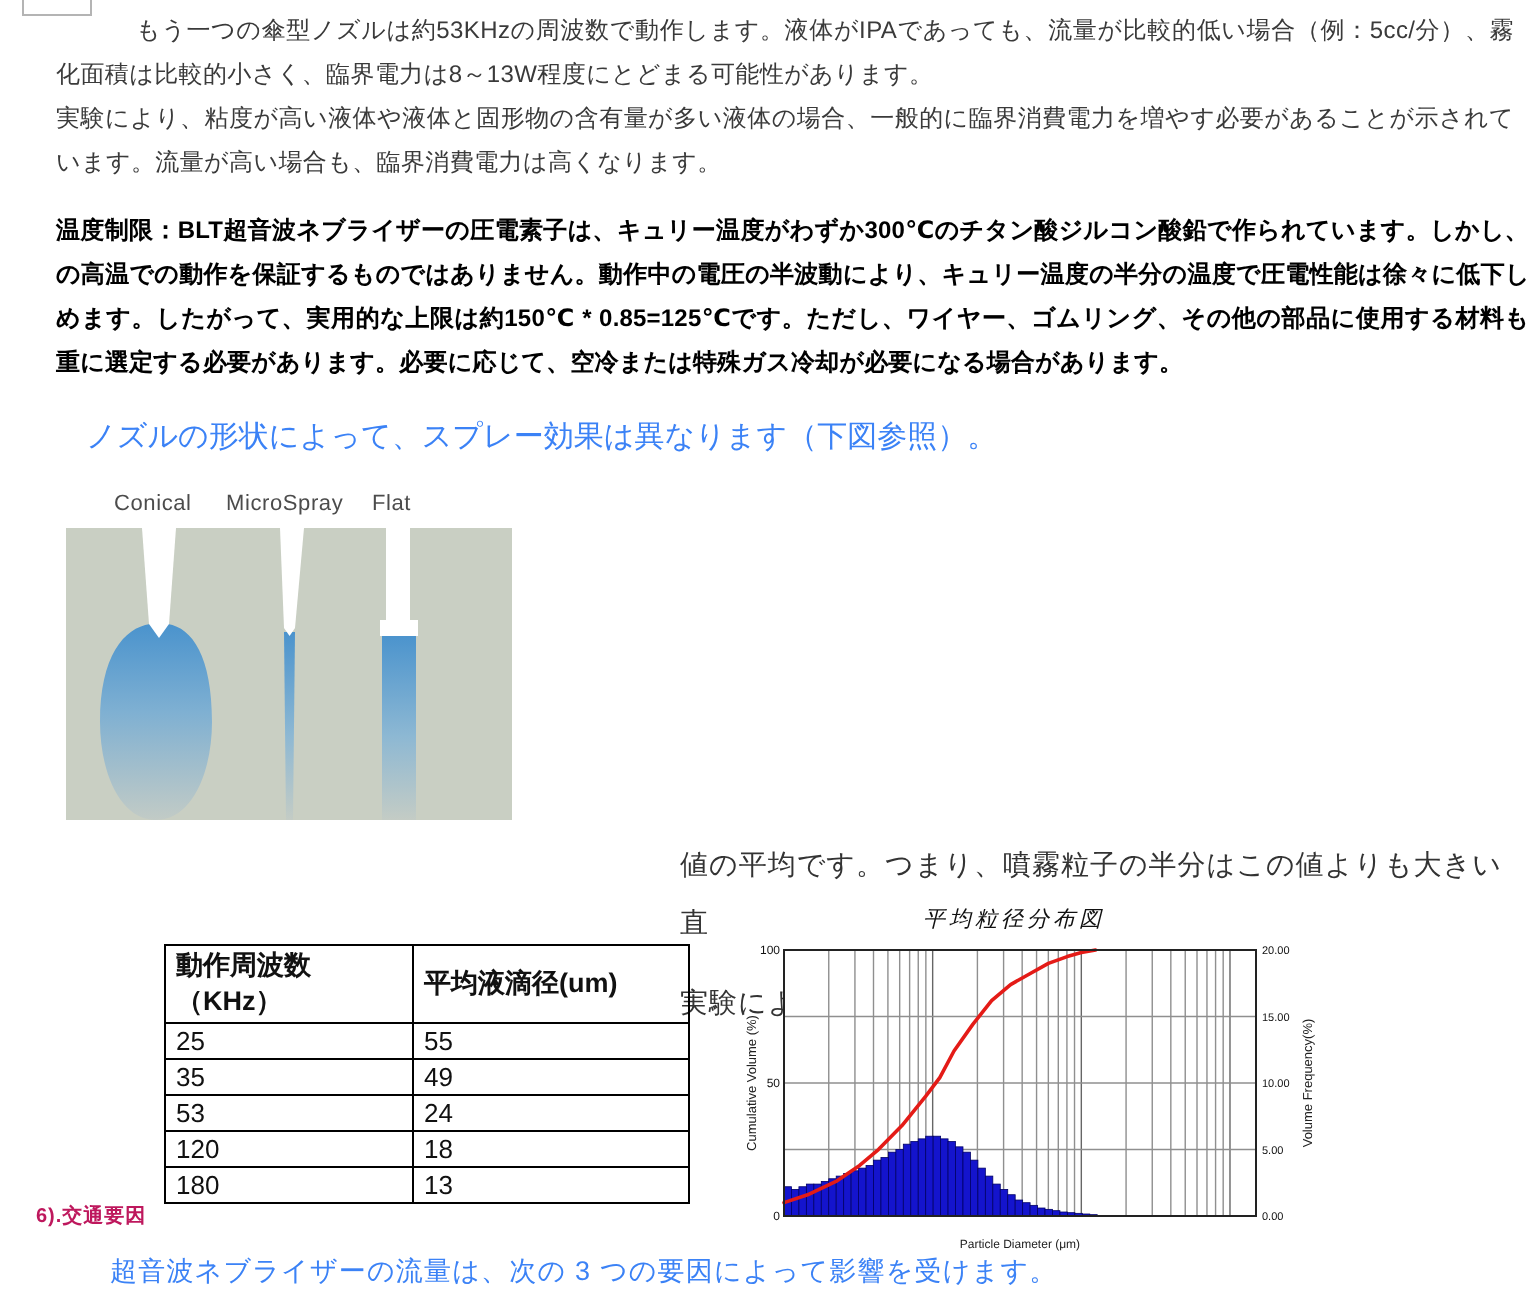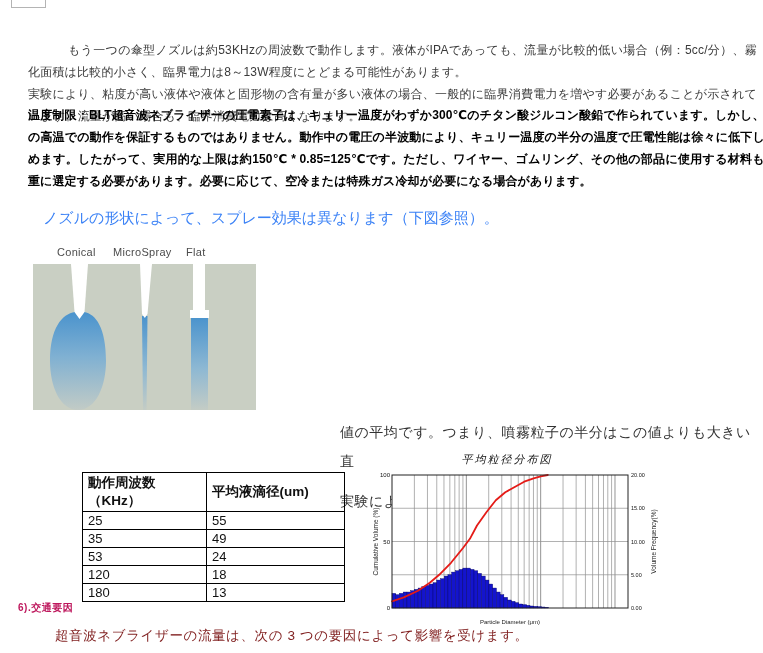--- a/index.html
+++ b/index.html
@@ -3,21 +3,21 @@
 <meta charset="utf-8">
 <style>
   html,body{margin:0;padding:0;background:#ffffff;}
   #page{position:relative;width:763px;height:653px;background:#fff;overflow:hidden;
         font-family:"Liberation Sans","DejaVu Sans",sans-serif;color:#333;}
   .abs{position:absolute;}
   .jtext{font-size:12px;line-height:22px;text-align:justify;text-justify:inter-ideograph;
          letter-spacing:0.2px;color:#3a3a3a;}
   .bold-para{font-weight:bold;color:#000;letter-spacing:0.1px;}
   #frag{left:11px;top:-2px;width:33px;height:9px;border:1px solid #b4b4b4;border-top:none;}
-  #intro{left:28px;top:4px;width:729px;margin-top:35px;}
+  #intro{left:28px;top:4px;width:729px;}
   #intro p{margin:0;}
   #p1{text-indent:40px;}
   #temp-para{left:8px;top:104px;width:749px;margin-left:20px;}
   #nozzle-note{left:43px;top:209px;width:600px;font-weight:normal;font-size:15px;color:#3b82f6;}
   .fig-label{top:246px;font-size:11px;color:#4c4c4c;letter-spacing:0.3px;}
   #fig-label-conical{left:57px;}
   #fig-label-microspray{left:113px;}
   #fig-label-flat{left:186px;}
   #nozzle-figure{left:33px;top:264px;}
   #side-text{left:328px;top:406px;width:436px;font-size:14px;line-height:28.5px;
@@ -26,21 +26,21 @@
   #freq-table{left:82px;top:472px;border-collapse:collapse;font-size:13px;color:#111;border-radius:30px;}
   #freq-table th,#freq-table td{border:1.7px solid #000;text-align:left;
              padding:1px 4px 1px 5px;font-family:"Liberation Sans",sans-serif;}
   #freq-table th{font-weight:bold;font-size:13.5px;height:20px;}
   #freq-table td{height:14.5px;}
   #freq-table th:first-child,#freq-table td:first-child{width:114px;}
   #freq-table th:last-child,#freq-table td:last-child{width:128px;}
   #chart{left:370px;top:450px;}
   #section-heading{left:18px;top:601px;font-size:10px;font-weight:bold;color:#be185d;
                    letter-spacing:0.5px;}
-  #closing-para{left:55px;top:627px;font-size:13.5px;color:#7f1d1d;letter-spacing:0.6px;}
+  #closing-para{left:55px;top:627px;font-size:13.5px;color:#3b82f6;letter-spacing:0.6px;}
 </style>
 </head>
 <body>
 
 <div id="page">
 
   <div id="frag" class="abs"></div>
 
   <div id="intro" class="abs jtext">
     <p id="p1">もう一つの傘型ノズルは約53KHzの周波数で動作します。液体がIPAであっても、流量が比較的低い場合（例：5cc/分）、霧化面積は比較的小さく、臨界電力は8～13W程度にとどまる可能性があります。</p>

